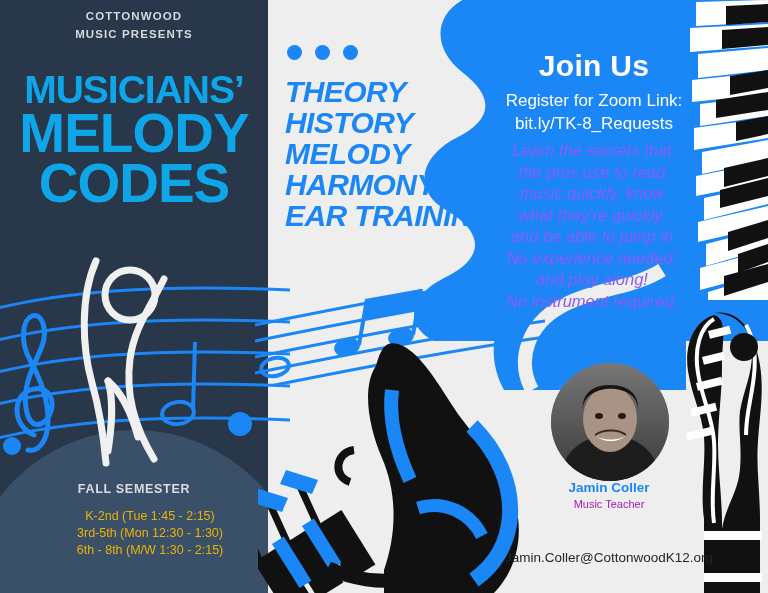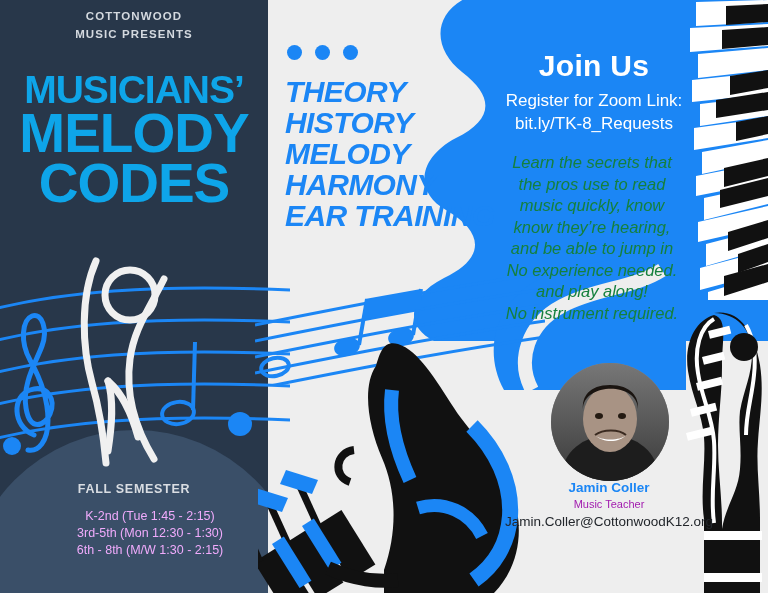--- a/index.html
+++ b/index.html
@@ -33,21 +33,21 @@
   .hl2{ font-size:55px; letter-spacing:-1px; display:block; }
   .hl3{ font-size:55px; letter-spacing:-1px; display:block; }
 
   .schedule{
     position:absolute; left:0; top:482px; width:268px; text-align:center; z-index:6;
   }
   .sched-title{
     color:#d9dde2; font-size:12.5px; font-weight:bold; letter-spacing:.7px;
     margin-bottom:12px;
   }
-  .sched-line{ color:#f0abfc; font-size:12.5px; line-height:17px;padding-left:32px; }
+  .sched-line{ color:#eab308; font-size:12.5px; line-height:17px;padding-left:32px; }
 
   
   .dots{ position:absolute; left:287px; top:45px; z-index:5; display:flex; gap:13px; }
   .dot{ width:15px; height:15px; border-radius:50%; background:#1b86f5; }
   .topics{
     position:absolute; left:285px; top:76px; z-index:5;
     color:#1b86f5; font-weight:bold; font-size:30px; line-height:31px;
     letter-spacing:-0.6px;
     font-style:italic;
   }
@@ -56,22 +56,22 @@
   
   .blue-wave{ position:absolute; left:400px; top:-4px; z-index:3; }
   .join-block{
     position:absolute; left:470px; top:28px; width:248px; text-align:center; z-index:6;
     color:#ffffff;
     margin-top:21px;
   }
   .join-title{ font-size:30px; font-weight:bold; letter-spacing:.3px; }
   .join-sub{ font-size:17px; line-height:23px; margin-top:6px; font-weight:normal; }
   .desc{
-    position:absolute; left:466px; top:152px; width:252px; text-align:center; z-index:6;
-    color:#15803d; font-style:italic; font-size:16.5px; line-height:21.5px;
+    position:absolute; left:466px; top:140px; width:252px; text-align:center; z-index:6;
+    color:#8b5cf6; font-style:italic; font-size:16.5px; line-height:21.5px;
   }
 
   
   .piano{ position:absolute; right:0; top:0; z-index:4; }
 
   
   .guitar{ position:absolute; right:0px; top:305px; z-index:5; }
 
   
   .staff-left{ position:absolute; left:-10px; top:250px; z-index:3; }
@@ -87,21 +87,21 @@
   
   .photo-wrap{
     position:absolute; left:551px; top:363px; width:118px; height:118px; z-index:7;
     border-radius:50%; overflow:hidden; background:#8a8a8a;
   }
   .contact{
     position:absolute; left:480px; top:480px; width:258px; text-align:center; z-index:7;
   }
   .c-name{ color:#1b86f5; font-size:13.5px; font-weight:bold; }
   .c-role{ color:#a21caf; font-size:11px; line-height:19px; }
-  .c-mail{ color:#22262b; font-size:13.5px; }
+  .c-mail{ color:#22262b; font-size:13.5px;margin-top:36px; }
 </style>
 </head>
 <body>
 
 <div id="poster">
 
   <div class="dark-panel">
     <div class="dark-circle"></div>
 
     <div class="brand">
@@ -182,21 +182,21 @@
   <div class="join-block">
     <div class="join-title">Join Us</div>
     <div class="join-sub">Register for Zoom Link:</div>
     <div class="join-sub" style="margin-top:0">bit.ly/TK-8_Requests</div>
   </div>
 
   <div class="desc">
     <div>Learn the secrets that</div>
     <div>the pros use to read</div>
     <div>music quickly, know</div>
-    <div>know they’re hearing,</div>
+    <div>what they’re quickly,</div>
     <div>and be able to jump in</div>
     <div>No experience needed.</div>
     <div>and play along!</div>
     <div>No instrument required.</div>
   </div>
 
   <svg class="piano" width="88" height="300" viewBox="0 0 88 300">
     <rect x="0" y="0" width="88" height="300" fill="#1b86f5"></rect>
     <g fill="#ffffff">
       <polygon points="16,2 88,0 88,22 16,26"></polygon>

